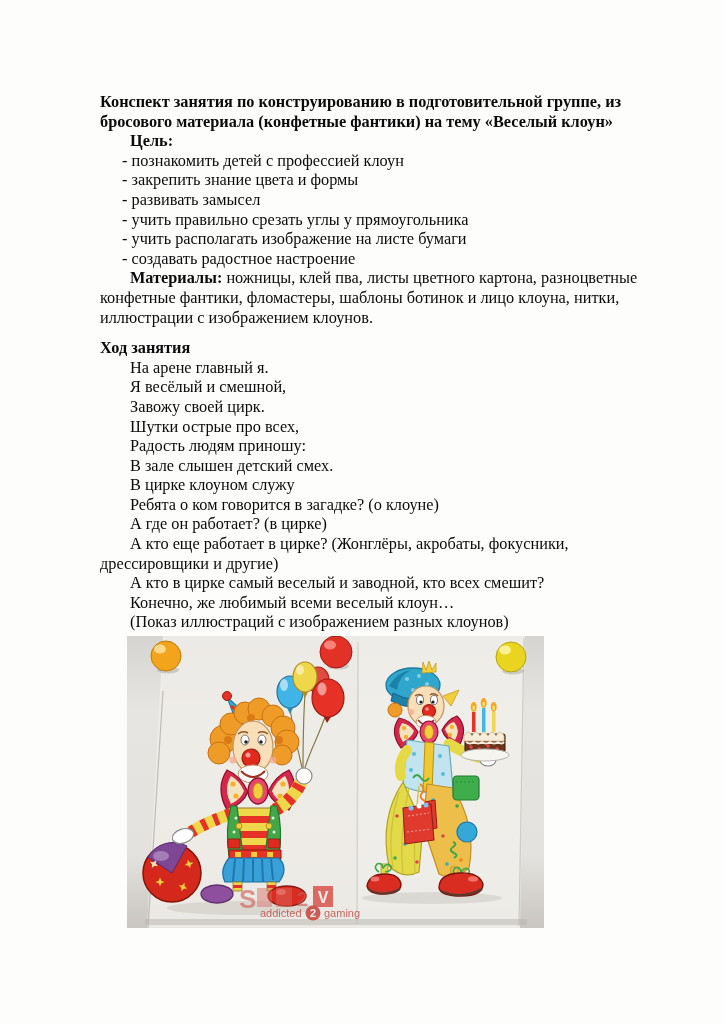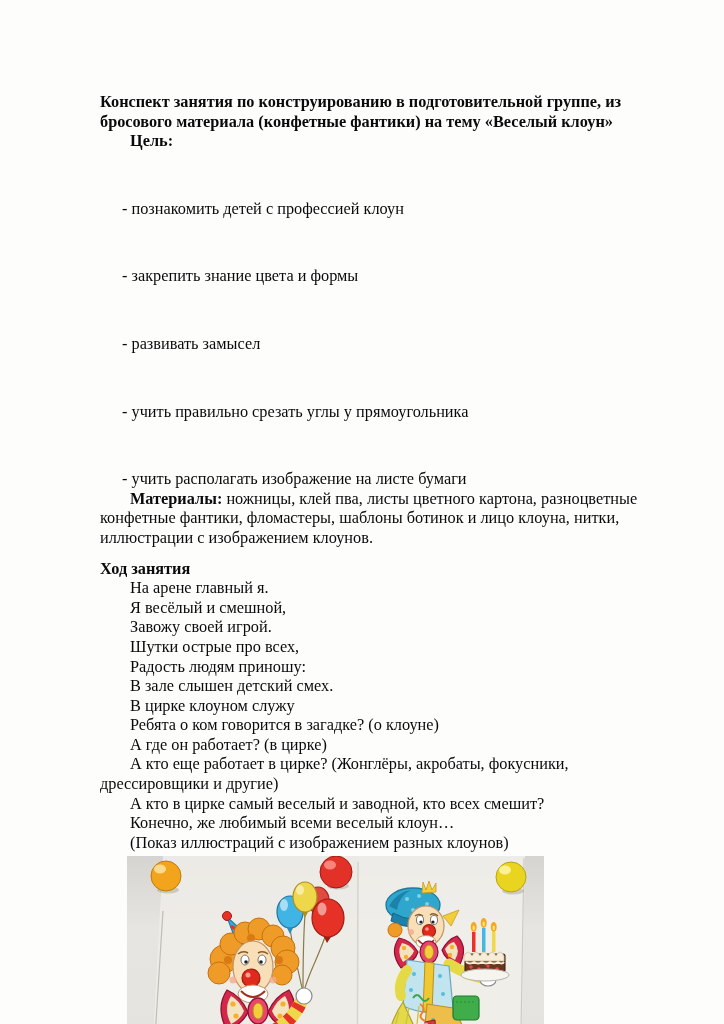--- a/index.html
+++ b/index.html
@@ -2,45 +2,46 @@
 <html><head>
 <meta charset="utf-8">
 <style>
   html,body{margin:0;padding:0;background:#ffffff;}
   .page{position:relative;width:724px;height:1024px;background:#fdfdfc;overflow:hidden;
         font-family:"Liberation Serif","DejaVu Serif",serif;color:#0a0a0a;}
   .doc{position:absolute;left:100px;top:92px;width:572px;font-size:16.3px;line-height:19.6px;}
   .line{white-space:nowrap;}
   .b{font-weight:700;}
   .ind{padding-left:30px;font-family:Liberation Serif, serif;}
-  .ind2{padding-left:22px;margin-top:48px;}
+  .ind2{padding-left:22px;}
   .sec{margin-top:11px;}
   .photo{position:relative;margin:4px 0 0 27px;width:417px;height:292px;}
   .photo svg{display:block;}
 </style>
 </head>
 <body>
 
 <div class="page">
   <div class="doc">
     <div class="line b">Конспект занятия по конструированию в подготовительной группе, из</div>
     <div class="line b">бросового материала (конфетные фантики) на тему «Веселый клоун»</div>
     <div class="line ind b">Цель:</div>
     <div class="line ind2">- познакомить детей с профессией клоун</div>
     <div class="line ind2">- закрепить знание цвета и формы</div>
     <div class="line ind2">- развивать замысел</div>
     <div class="line ind2">- учить правильно срезать углы у прямоугольника</div>
     <div class="line ind2">- учить располагать изображение на листе бумаги</div>
+    <div class="line ind2">- создавать радостное настроение</div>
     <div class="line ind"><span class="b">Материалы:</span><span> ножницы, клей пва, листы цветного картона, разноцветные</span></div>
     <div class="line">конфетные фантики, фломастеры, шаблоны ботинок и лицо клоуна, нитки,</div>
     <div class="line">иллюстрации с изображением клоунов.</div>
     <div class="line b sec">Ход занятия</div>
     <div class="line ind">На арене главный я.</div>
     <div class="line ind">Я весёлый и смешной,</div>
-    <div class="line ind">Завожу своей игрой.</div>
+    <div class="line ind">Завожу своей цирк.</div>
     <div class="line ind">Шутки острые про всех,</div>
     <div class="line ind">Радость людям приношу:</div>
     <div class="line ind">В зале слышен детский смех.</div>
     <div class="line ind">В цирке клоуном служу</div>
     <div class="line ind">Ребята о ком говорится в загадке? (о клоуне)</div>
     <div class="line ind">А где он работает? (в цирке)</div>
     <div class="line ind">А кто еще работает в цирке? (Жонглёры, акробаты, фокусники,</div>
     <div class="line">дрессировщики и другие)</div>
     <div class="line ind">А кто в цирке самый веселый и заводной, кто всех смешит?</div>
     <div class="line ind">Конечно, же любимый всеми веселый клоун…</div>

